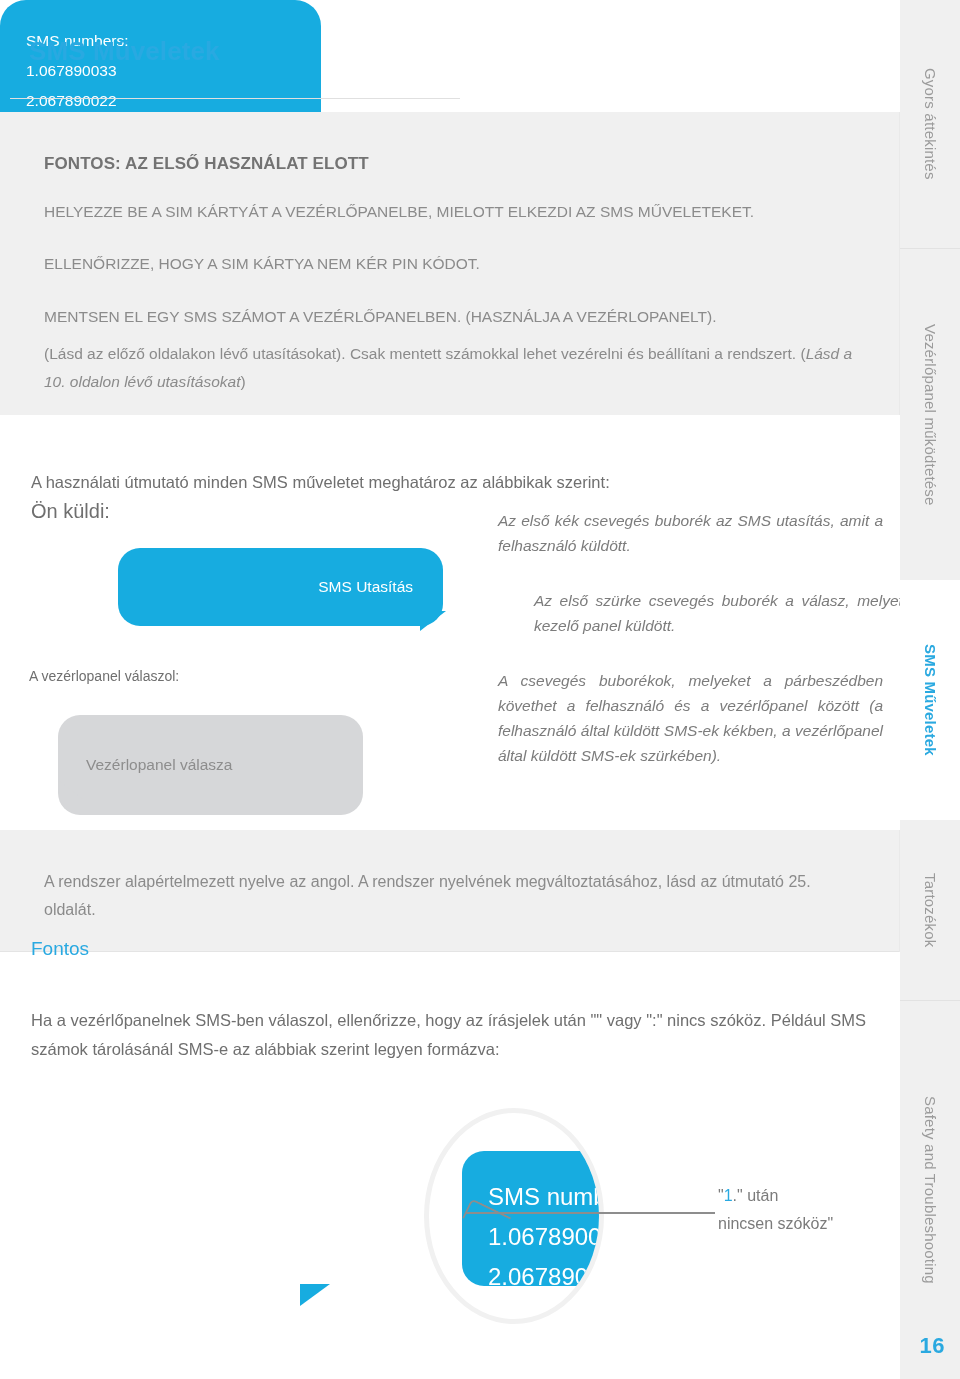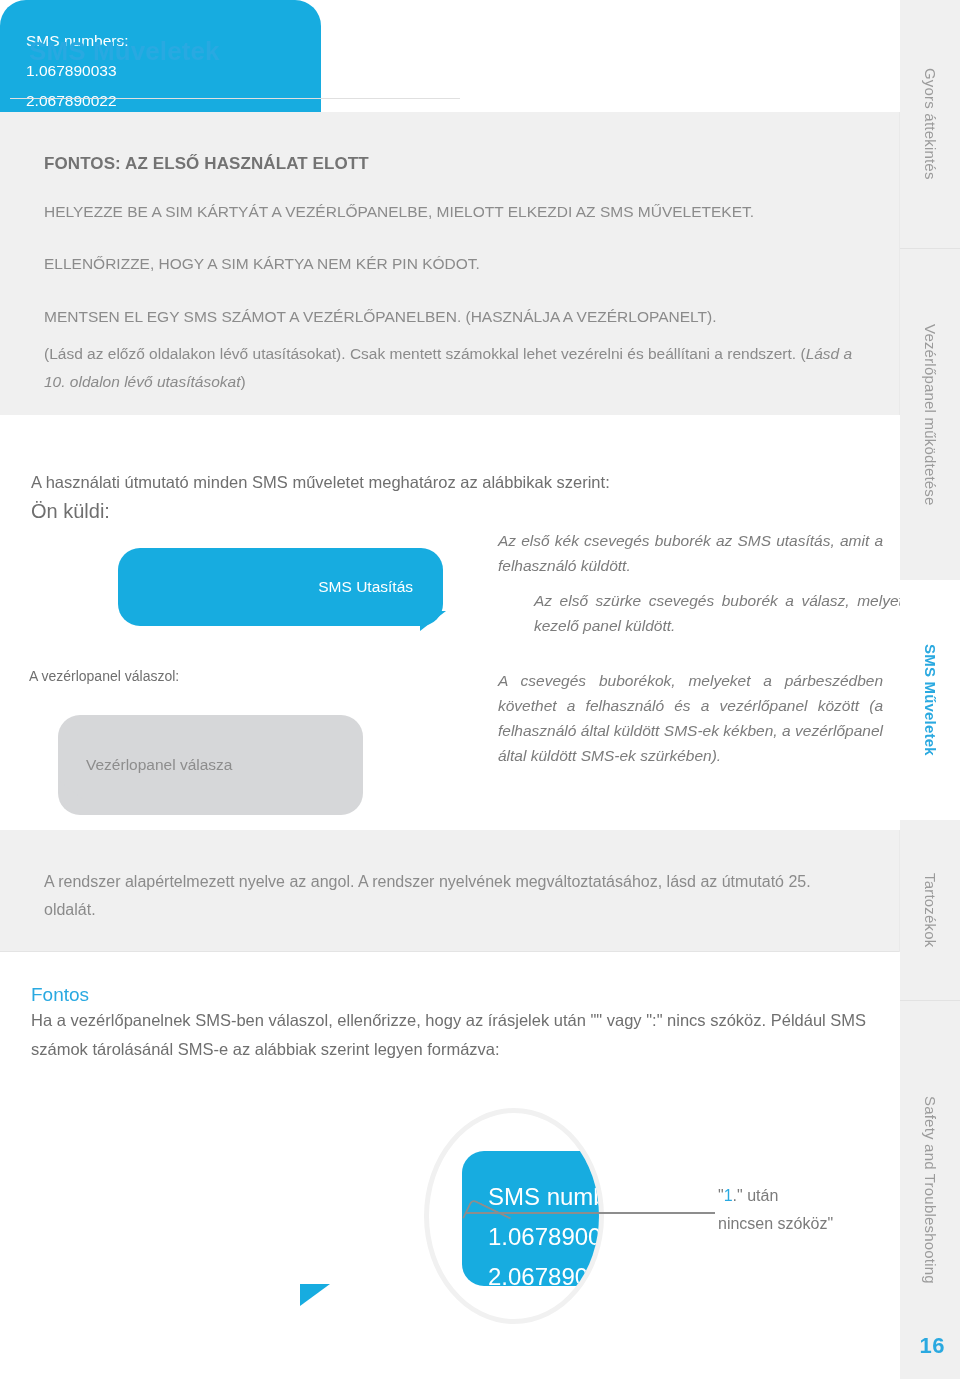--- a/index.html
+++ b/index.html
@@ -143,33 +143,33 @@
   .b2-tail{left:58px;top:780px;}
 
   
   .expl{
     position:absolute;left:498px;
     width:385px;
     font-size:15.5px;line-height:25px;
     color:#7c7c7c;font-style:italic;
     text-align:justify;
   }
-  .e1{top:528px;font-style:italic;}
+  .e1{top:508px;font-style:italic;}
   .e2{top:588px;margin-left:36px;}
   .e3{top:668px;}
 
   
   .langtxt{
     position:absolute;left:44px;top:868px;width:820px;
     font-size:16px;line-height:28px;color:#8b8b8b;
   }
 
   
   .fontos-head{
-    position:absolute;left:31px;top:984px;
+    position:absolute;left:31px;top:938px;
     font-size:19px;color:#29a9e1;
   }
   .fontos-body{
     position:absolute;left:31px;top:1006px;width:840px;
     font-size:16.5px;line-height:29px;color:#6f6f6f;
   }
 
   
   .b3{
     left:34px;top:1086px;width:295px;height:216px;

